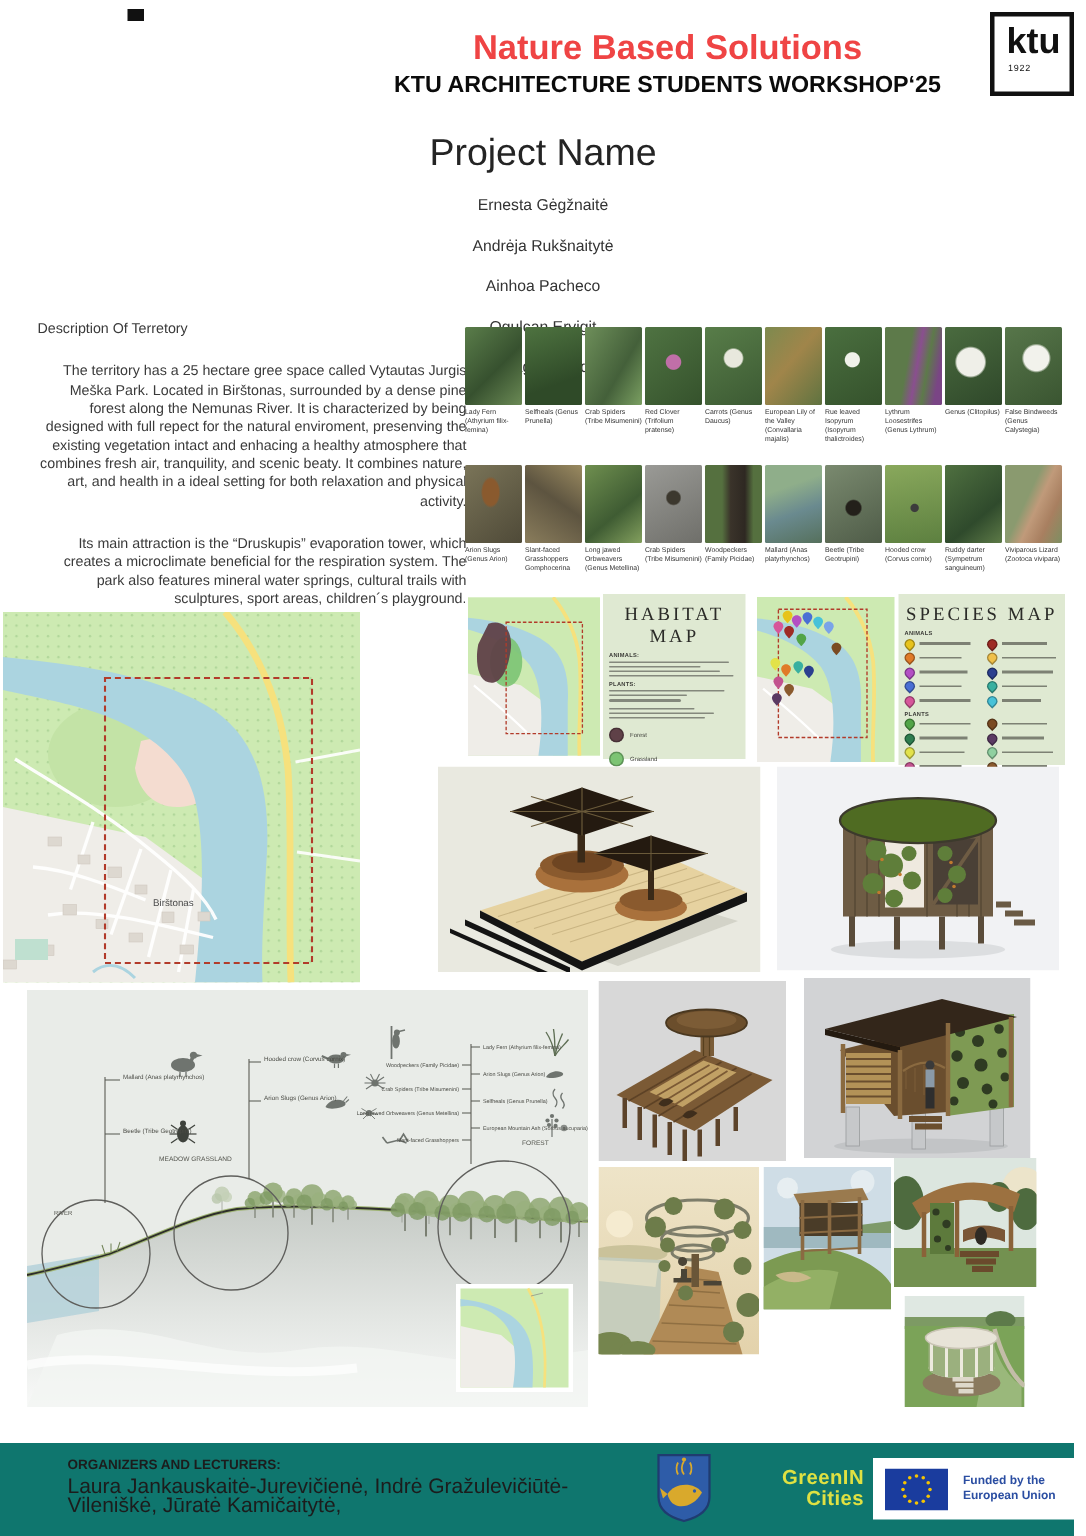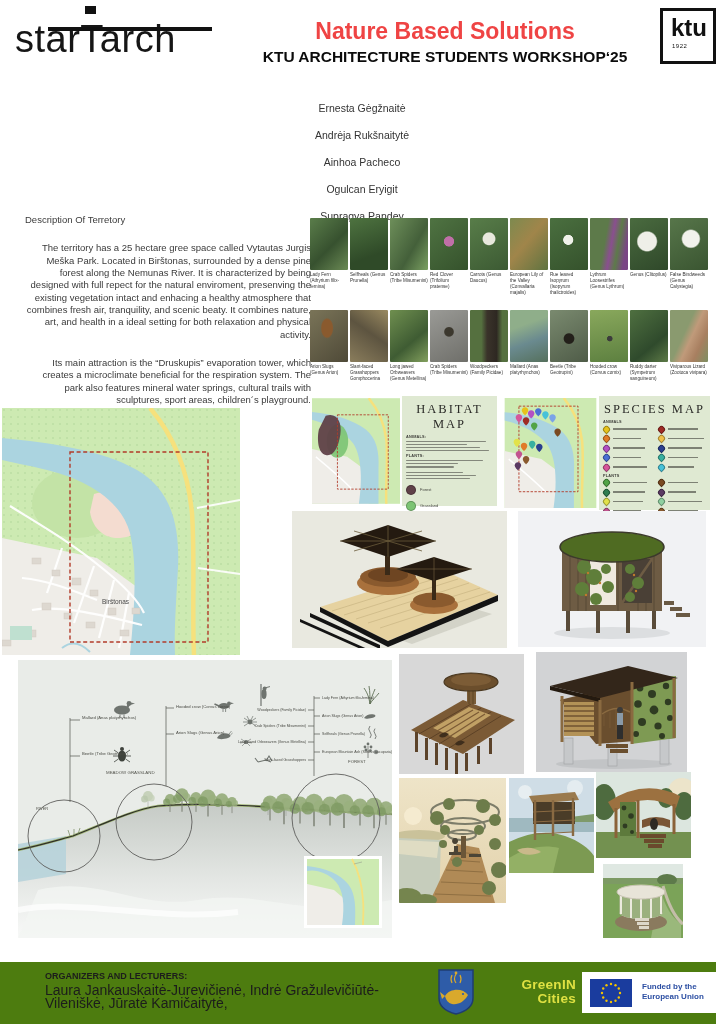--- a/index.html
+++ b/index.html
@@ -63,52 +63,49 @@
   .hm-h{font-size:3.8px;font-weight:bold;color:#3c3c38;margin:3px 0 1.5px 0;letter-spacing:.2px;}
   .tline{height:1.2px;background:#84887c;margin:1.9px 0;border-radius:1px;}
   .leg-dot{width:8px;height:8px;border-radius:50%;display:inline-block;vertical-align:middle;margin-right:4px;border:.5px solid rgba(0,0,0,.25);}
   .leg-row{margin-top:6px;font-size:4px;color:#44453f;display:flex;align-items:center;}
   .pinleg{display:grid;grid-template-columns:1fr 1fr;column-gap:6px;row-gap:2.5px;}
   .pinit{display:flex;align-items:center;gap:3px;}
   .pin{width:5px;height:5px;border-radius:50% 50% 50% 0;transform:rotate(-45deg);flex:0 0 auto;border:.4px solid rgba(0,0,0,.3);}
   .pl{height:1.1px;background:#7d8174;flex:1;}
 
   
-  .footer{left:0;top:962px;width:716px;height:62px;background:#4d7c0f;}
+  .footer{left:0;top:962px;width:716px;height:62px;background:#0f766e;}
   .orgs{position:absolute;left:45px;top:9px;width:380px;color:#1c1c1c;}
   .orgs .oh{font-size:9px;font-weight:bold;margin-bottom:3px;}
   .orgs .ol{font-size:14px;line-height:13px;}
   .greenin{position:absolute;left:474px;top:16px;width:72px;text-align:right;font-weight:bold;
            font-size:13.5px;line-height:14px;letter-spacing:.3px;margin-left:30px;}
   .eubox{position:absolute;left:582px;top:10px;width:134px;height:41px;background:#fff;}
   .eutext{position:absolute;left:60px;top:10px;font-size:8px;font-weight:bold;color:#2b4ea2;line-height:10px;}
 
   svg{display:block;}
   svg text{font-family:"Liberation Sans",sans-serif;}
 </style>
 </head>
 <body>
 
 <div class="poster">
 
   <div class="abs logo-mark"></div>
-  <div class="abs startarch">
-    <span>starTarch</span>
-    <div class="bar"></div>
-  </div>
   <div class="abs head-title">
     <div class="t1">Nature Based Solutions</div>
     <div class="t2">KTU ARCHITECTURE STUDENTS WORKSHOP‘25</div>
   </div>
   <div class="abs ktu-box">
     <div class="k">ktu</div>
     <div class="y">1922</div>
   </div>
 
   <div class="abs proj">
+    <div class="pt">Project Name</div>
     <div class="nm">Ernesta Gėgžnaitė</div>
     <div class="nm">Andrėja Rukšnaitytė</div>
     <div class="nm">Ainhoa Pacheco</div>
     <div class="nm">Ogulcan Eryigit</div>
     <div class="nm">Supragya Pandey</div>
   </div>
 
   <div class="abs desc">
     <div class="dh">Description Of Terretory</div>
     <p>The territory has a 25 hectare gree space  called Vytautas Jurgis Meška Park. Located in Birštonas, surrounded by a dense pine forest along the Nemunas River.  It is characterized by being designed with full repect for the natural enviroment, presenving the existing vegetation intact and enhacing a healthy atmosphere that combines fresh air, tranquility, and scenic beaty. It combines nature, art, and health in a ideal setting for both relaxation and physical  activity.</p>

